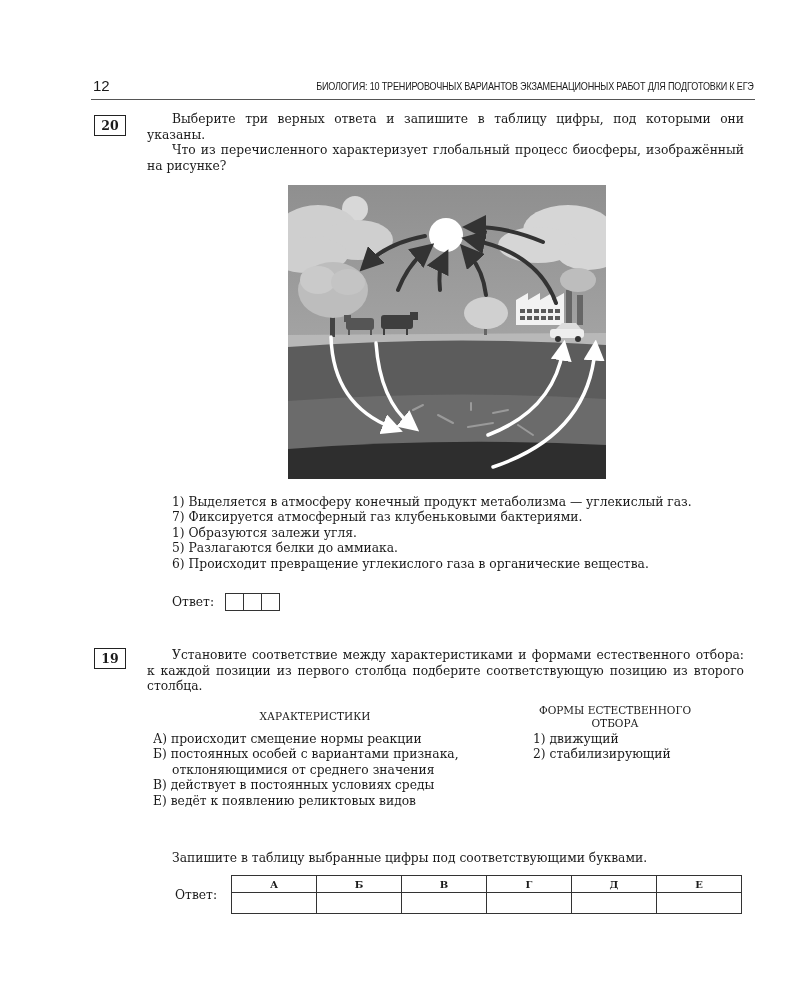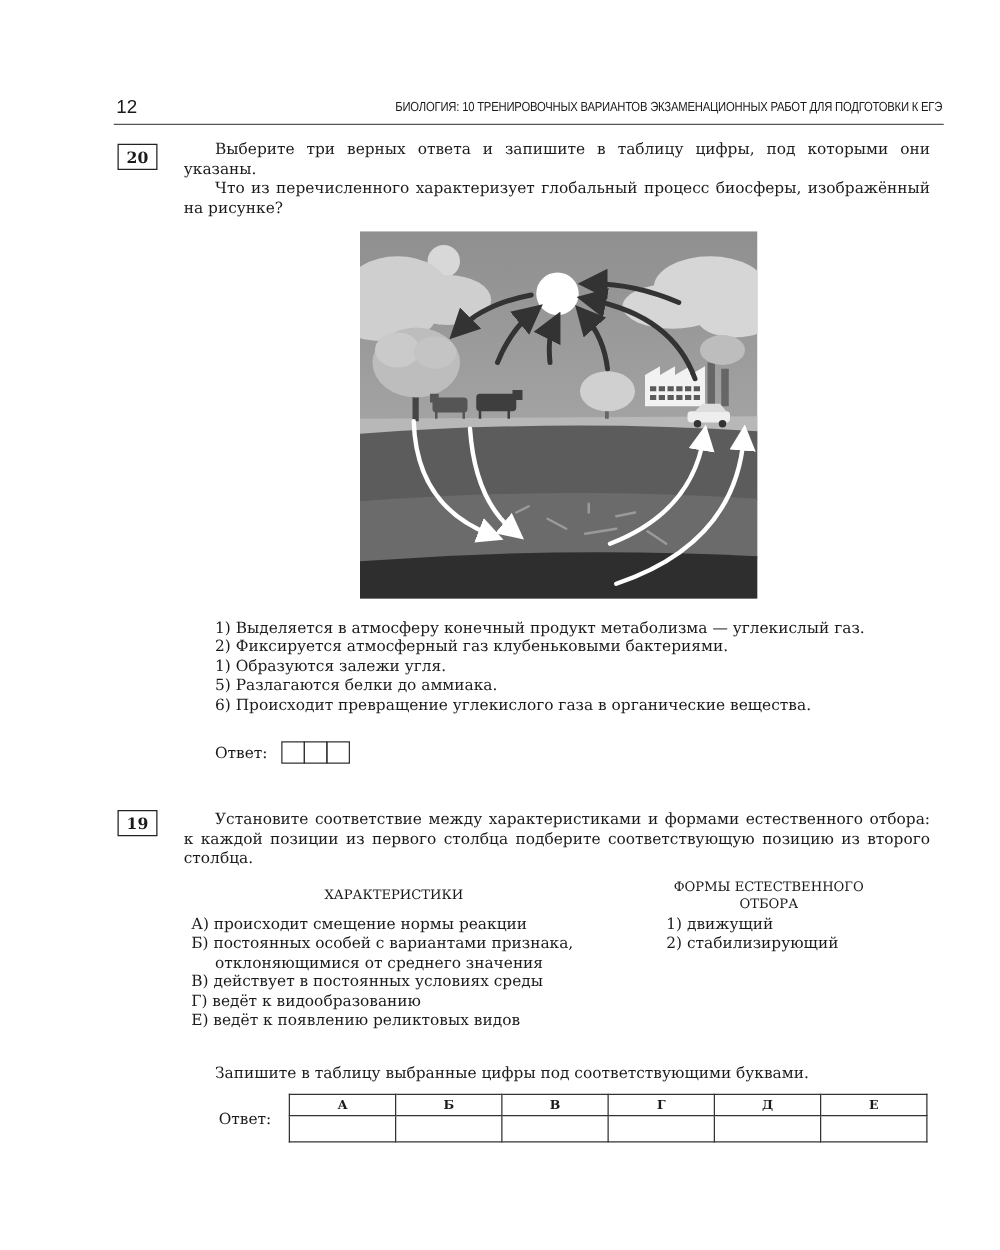--- a/index.html
+++ b/index.html
@@ -152,21 +152,21 @@
       <line x1="205" y1="228" x2="220" y2="225"></line>
       <line x1="180" y1="242" x2="205" y2="238"></line>
       <line x1="230" y1="240" x2="245" y2="250"></line>
       <line x1="125" y1="225" x2="135" y2="220"></line>
     </g>
   </svg>
 </div>
 
 <div class="abs list" style="left:172px; top:495px;">
   <div>1) Выделяется в атмосферу конечный продукт метаболизма — углекислый газ.</div>
-  <div>2) Фиксируется атмосферный газ клубеньковыми бактериями.</div>
+  <div>7) Фиксируется атмосферный газ клубеньковыми бактериями.</div>
   <div>1) Образуются залежи угля.</div>
   <div>5) Разлагаются белки до аммиака.</div>
   <div>6) Происходит превращение углекислого газа в органические вещества.</div>
 </div>
 <div class="abs ans-label" style="left:172px; top:595px;">Ответ:</div>
 <div class="abs cells3" style="left:226px; top:593px;">
   <div class="cell3"></div>
   <div class="cell3"></div>
   <div class="cell3"></div>
 </div>
@@ -178,21 +178,20 @@
 <div class="abs col-head" style="left:520px; top:704px; width:190px;">
   <div>ФОРМЫ ЕСТЕСТВЕННОГО</div>
   <div>ОТБОРА</div>
 </div>
 
 <div class="abs list" style="left:153px; top:732px;">
   <div>А) происходит смещение нормы реакции</div>
   <div>Б) постоянных особей с вариантами признака,</div>
   <div style="padding-left:19px;">отклоняющимися от среднего значения</div>
   <div>В) действует в постоянных условиях среды</div>
-  <div>Г) ведёт к видообразованию</div>
   <div>Е) ведёт к появлению реликтовых видов</div>
 </div>
 
 <div class="abs list" style="left:533px; top:732px;">
   <div>1) движущий</div>
   <div>2) стабилизирующий</div>
 </div>
 
 <div class="abs para" style="left:172px; top:851px; white-space:nowrap;">Запишите в таблицу выбранные цифры под соответствующими буквами.</div>
 

